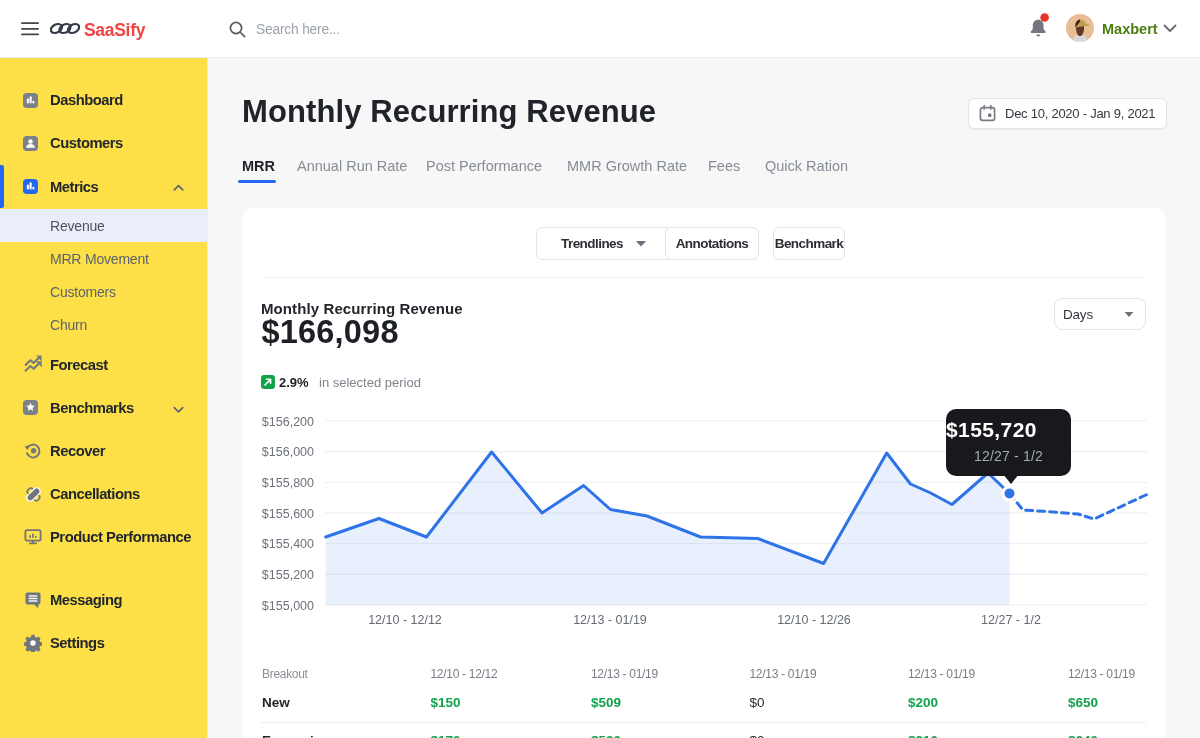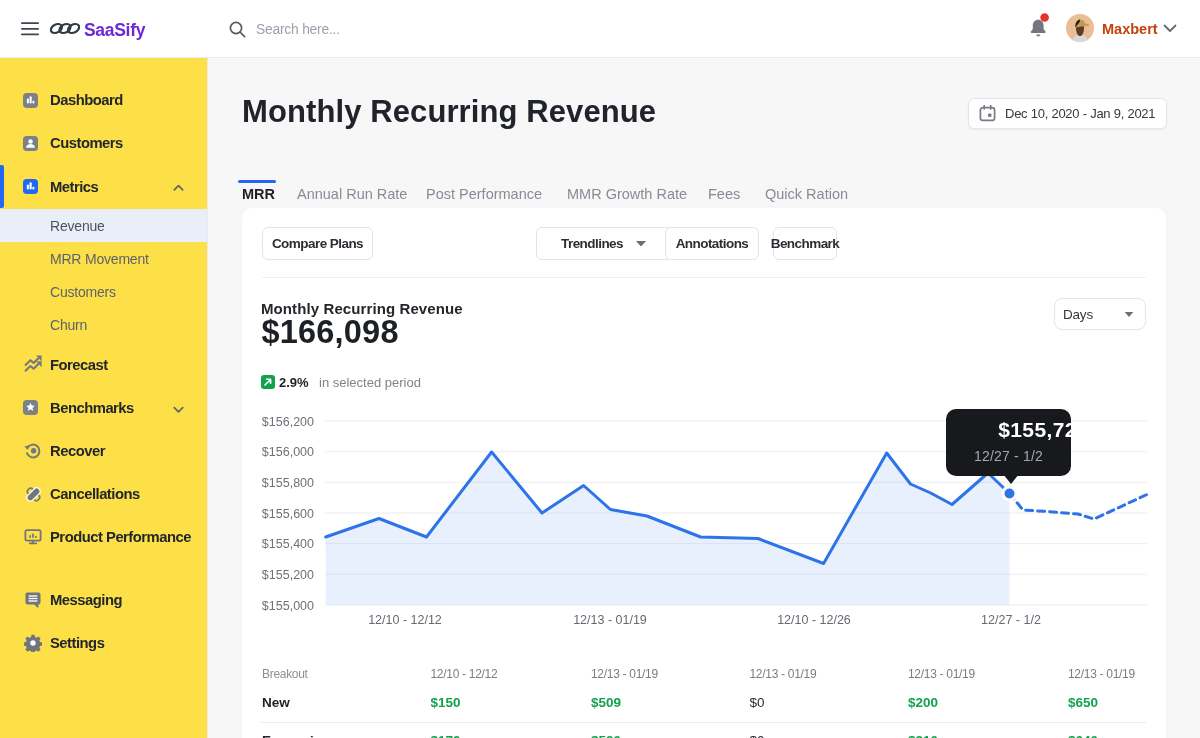--- a/index.html
+++ b/index.html
@@ -8,21 +8,21 @@
 .abs { position:absolute; }
 
 #topbar { position:absolute; left:0; top:0; width:1200px; height:58px; background:#fff; border-bottom:1px solid #ebebed; z-index:5; }
 #sidebar { position:absolute; left:0; top:0; width:208px; height:738px; background:#fde047; border-right:1px solid #e9eaec; z-index:4; }
 #main { position:absolute; left:208px; top:58px; width:992px; height:680px; background:#f7f7f8; }
 .navtxt { position:absolute; left:50px; font-size:14.8px; font-weight:bold; color:#23272d; white-space:nowrap; transform:translateY(-50%); letter-spacing:-0.5px;}
 .subtxt { position:absolute; left:50px; font-size:14px; font-weight:normal; color:#5d636b; white-space:nowrap; transform:translateY(-50%); letter-spacing:-0.2px;}
 .icon { position:absolute; left:24px; }
 #card { position:absolute; left:242px; top:208px; width:924px; height:560px; background:#fff; border-radius:10px; box-shadow:0 1px 2px rgba(20,20,30,0.04); }
 .btn { position:absolute; top:19px; height:32.5px; background:#fff; border:1px solid #e3e4e8; border-radius:6px; font-size:13.5px; font-weight:bold; color:#2b2e33; display:flex; align-items:center; justify-content:center; letter-spacing:-0.55px;}
-.tab { position:absolute; top:158px; font-size:14.5px; color:#868c95; white-space:nowrap;margin-top:28px; }
+.tab { position:absolute; top:158px; font-size:14.5px; color:#868c95; white-space:nowrap; }
 .gtxt { color:#12a24c; font-weight:bold;text-align:center; }
 </style>
 </head>
 <body>
 <div id="topbar">
 
   <svg class="abs" style="left:21px;top:22px" width="18" height="14" viewBox="0 0 18 14">
     <g stroke="#3f4650" stroke-width="1.7" stroke-linecap="round">
       <line x1="0.8" y1="1.2" x2="17.2" y2="1.2"></line>
         <line x1="0.8" y1="6.8" x2="17.2" y2="6.8"></line>
@@ -30,21 +30,21 @@
     </g>
   </svg>
 
   <svg class="abs" style="left:50px;top:22px" width="30" height="13" viewBox="0 0 30 13">
     <g fill="none" stroke="#333b47" stroke-width="2.2">
       <ellipse cx="6.4" cy="6.5" rx="5.9" ry="4.0" transform="rotate(-29 6.4 6.5)"></ellipse>
       <ellipse cx="15" cy="6.5" rx="5.9" ry="4.0" transform="rotate(-29 15 6.5)"></ellipse>
       <ellipse cx="23.6" cy="6.5" rx="5.9" ry="4.0" transform="rotate(-29 23.6 6.5)"></ellipse>
     </g>
   </svg>
-  <div class="abs" style="left:84px;top:19.5px;font-size:17.5px;font-weight:bold;color:#6d28d9;letter-spacing:-0.3px;">SaaSify</div>
+  <div class="abs" style="left:84px;top:19.5px;font-size:17.5px;font-weight:bold;color:#ef4444;letter-spacing:-0.3px;">SaaSify</div>
 
   <svg class="abs" style="left:229px;top:21px" width="17" height="17" viewBox="0 0 17 17">
     <circle cx="7" cy="7" r="5.6" fill="none" stroke="#565c64" stroke-width="1.7"></circle>
     <line x1="11.5" y1="11.5" x2="15.6" y2="15.6" stroke="#565c64" stroke-width="1.7" stroke-linecap="round"></line>
   </svg>
   <div class="abs" style="left:256px;top:29px;transform:translateY(-50%);font-size:13.8px;color:#9aa1ab;letter-spacing:-0.2px;">Search here...</div>
 
   <svg class="abs" style="left:1028px;top:12px" width="23" height="28" viewBox="0 0 23 28">
     <path fill="#73767e" d="M10.2 7.8 c-3.2 0-5.4 2.4-5.4 5.6 v3 c0 0.5-0.2 1-0.5 1.4 l-1.4 1.7 c-0.5 0.6-0.1 1.5 0.7 1.5 h13.2 c0.8 0 1.2-0.9 0.7-1.5 l-1.4-1.7 c-0.3-0.4-0.5-0.9-0.5-1.4 v-3 c0-3.2-2.2-5.6-5.4-5.6z"></path>
     <path fill="#73767e" d="M8.3 22.5 a1.95 1.95 0 0 0 3.9 0z"></path>
@@ -58,21 +58,21 @@
         </clipPath>
       </defs>
     <g clip-path="url(#avc)">
       <rect width="28" height="28" fill="#e9bd96"></rect>
       <path d="M6.3 28 c0.3-4.9 3.5-7.5 7.7-7.5 s7.4 2.6 7.7 7.5z" fill="#d7d9dd"></path>
       <path d="M10 14.2 c0-4.2 1.7-6.9 4-6.9 s4 2.7 4 6.9 c0 4.2-1.7 7.8-4 7.8 s-4-3.6-4-7.8z" fill="#5f3a24"></path>
       <path d="M9.3 11.9 c0.2-4.1 2.2-6.5 5-6.5 c2.4 0 4.3 1.5 4.9 4 l3.5 0.9 c0.6 0.2 0.6 0.9 0 1.1 l-13.2 2z" fill="#c49a51"></path>
       <path d="M9.3 12.8 c0-3.9 1.8-7 4.8-7.3 l-0.4 2.6 -4.2 5.2z" fill="#2a2019"></path>
     </g>
   </svg>
-  <div class="abs" style="left:1102px;top:28.5px;transform:translateY(-50%);font-size:14.5px;font-weight:bold;color:#c2410c;letter-spacing:0;">Maxbert</div>
+  <div class="abs" style="left:1102px;top:28.5px;transform:translateY(-50%);font-size:14.5px;font-weight:bold;color:#4d7c0f;letter-spacing:0;">Maxbert</div>
   <svg class="abs" style="left:1163px;top:24px" width="14" height="9" viewBox="0 0 14 9">
     <polyline points="1.5,1.5 7,7 12.5,1.5" fill="none" stroke="#646a72" stroke-width="1.8" stroke-linecap="round" stroke-linejoin="round"></polyline>
   </svg>
 </div>
 <div id="sidebar">
 
   <svg class="icon" style="left:23px;top:92.5px" width="15" height="15" viewBox="0 0 18 18">
     <rect width="18" height="18" rx="4.5" fill="#7c8087"></rect>
     <g fill="#fff">
         <rect x="4.6" y="6.6" width="2.5" height="6" rx="1.2"></rect>
@@ -185,26 +185,25 @@
 
 <div class="tab" style="left:242px;color:#1e2227;font-weight:bold;">MRR</div>
 <div class="abs" style="left:238px;top:180px;width:38px;height:3px;background:#2268f2;border-radius:2px;"></div>
 <div class="tab" style="left:297px;">Annual Run Rate</div>
 <div class="tab" style="left:426px;">Post Performance</div>
 <div class="tab" style="left:567px;">MMR Growth Rate</div>
 <div class="tab" style="left:708px;">Fees</div>
 <div class="tab" style="left:765px;">Quick Ration</div>
 <div id="card">
 
-  <div class="btn" style="left:20px;width:111px;">Compare Plans</div>
   <div class="btn" style="left:294px;width:136px;">Trendlines<svg style="margin-left:12px" width="12" height="7" viewBox="0 0 12 7">
         <path d="M0.9 1 h10.2 l-5.1 5.4z" fill="#697079"></path>
       </svg></div>
   <div class="btn" style="left:423px;width:94px;">Annotations</div>
-  <div class="btn" style="left:531px;width:64px;">Benchmark</div>
+  <div class="btn" style="left:531px;width:72px;">Benchmark</div>
   <div class="abs" style="left:20px;top:69px;width:884px;height:1px;background:#f0f0f2;"></div>
   <div class="abs" style="left:19px;top:92.3px;font-size:15px;font-weight:bold;color:#23262b;letter-spacing:0.1px;">Monthly Recurring Revenue</div>
 
   <div class="abs" style="left:812px;top:90px;width:92px;height:32px;border:1px solid #e3e5e9;border-radius:8px;background:#fff;"></div>
   <div class="abs" style="left:821px;top:106px;transform:translateY(-50%);font-size:13.5px;color:#33373e;letter-spacing:-0.2px;">Days</div>
   <svg class="abs" style="left:882px;top:103px" width="10" height="7" viewBox="0 0 10 7">
       <path d="M0.7 0.9 h8.6 l-4.3 5z" fill="#697079"></path>
     </svg>
   <div class="abs" style="left:19.5px;top:107px;font-size:32.5px;font-weight:bold;color:#1d2025;letter-spacing:0.2px;line-height:1.1;">$166,098</div>
 
@@ -244,21 +243,21 @@
     <g font-size="12.5" fill="#646a72" text-anchor="middle">
       <text x="163" y="218.5">12/10 - 12/12</text>
       <text x="368" y="218.5">12/13 - 01/19</text>
       <text x="572" y="218.5">12/10 - 12/26</text>
       <text x="769" y="218.5">12/27 - 1/2</text>
     </g>
   </svg>
 
   <div class="abs" style="left:704px;top:201px;width:125px;height:67px;background:#17191d;border-radius:10px;"></div>
   <div class="abs" style="left:704px;top:266px;margin-left:57px;width:0;height:0;border-left:8.5px solid transparent;border-right:8.5px solid transparent;border-top:10px solid #17191d;"></div>
-  <div class="abs" style="left:704px;top:210px;width:143px;text-align:right;font-size:21px;font-weight:bold;color:#fff;letter-spacing:0.4px;">$155,720</div>
+  <div class="abs" style="left:704px;top:210px;width:143px;text-align:left;font-size:21px;font-weight:bold;color:#fff;letter-spacing:0.4px;">$155,720</div>
   <div class="abs" style="left:704px;top:240px;width:125px;text-align:center;font-size:14px;color:#a4a8af;letter-spacing:0.2px;">12/27 - 1/2</div>
 
   <div class="abs" style="left:20px;top:459px;font-size:12px;letter-spacing:-0.3px;color:#8b9097;">Breakout</div>
   <div class="abs" style="left:188.5px;top:459px;font-size:12px;letter-spacing:-0.3px;color:#787e86;">12/10 - 12/12</div>
   <div class="abs" style="left:349px;top:459px;font-size:12px;letter-spacing:-0.3px;color:#787e86;">12/13 - 01/19</div>
   <div class="abs" style="left:507.5px;top:459px;font-size:12px;letter-spacing:-0.3px;color:#787e86;">12/13 - 01/19</div>
   <div class="abs" style="left:666px;top:459px;font-size:12px;letter-spacing:-0.3px;color:#787e86;">12/13 - 01/19</div>
   <div class="abs" style="left:826px;top:459px;font-size:12px;letter-spacing:-0.3px;color:#787e86;">12/13 - 01/19</div>
   <div class="abs" style="left:20px;top:486.5px;font-size:13.5px;font-weight:bold;color:#22262b;">New</div>
   <div class="abs gtxt" style="left:188.5px;top:486.5px;font-size:13.5px;">$150</div>

